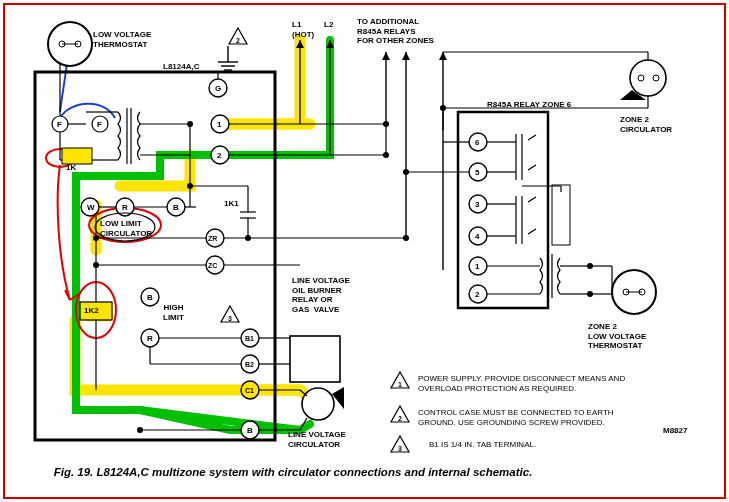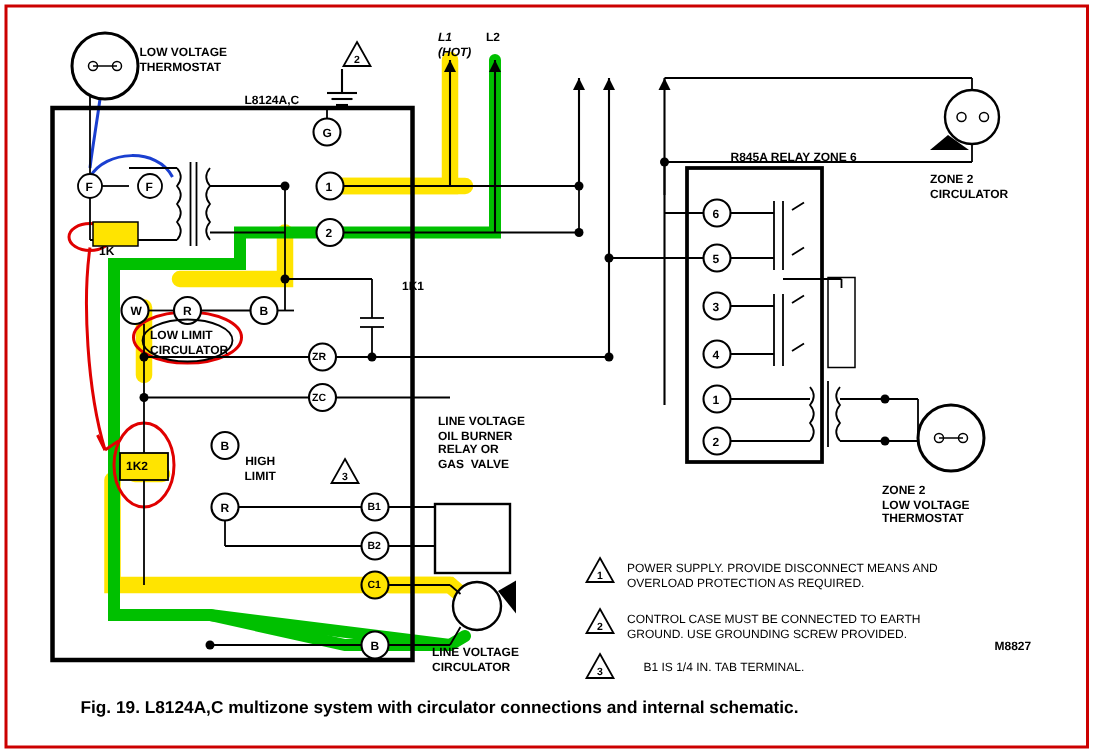--- a/index.html
+++ b/index.html
@@ -2,21 +2,21 @@
 <html><head>
 <meta charset="utf-8">
 <style>
   html,body{margin:0;padding:0;background:#ffffff;}
   body{font-family:"Liberation Sans", sans-serif;}
   #root{position:relative;width:729px;height:502px;background:#ffffff;overflow:hidden;}
   #frame{position:absolute;left:3px;top:3px;width:723px;height:496px;border:2px solid #cc0000;box-sizing:border-box;}
   svg#diagram{position:absolute;left:0;top:0;width:729px;height:502px;}
   .lbl{position:absolute;font-size:8px;color:#000;line-height:9.5px;white-space:pre;}
   .lbl.b{font-weight:bold;}
-  .caption{position:absolute;left:0;top:466px;width:586px;text-align:center;font-size:11.5px;font-weight:bold;color:#000;}
+  .caption{position:absolute;left:0;top:466px;width:586px;text-align:center;font-size:11.5px;font-weight:bold;color:#000;font-style:italic;}
   .note{position:absolute;font-size:8px;color:#000;line-height:10px;white-space:pre;}
 </style>
 </head>
 <body>
 
 <div id="root">
 
   <div id="frame"></div>
 
   <svg id="diagram" viewBox="0 0 729 502">
@@ -236,40 +236,43 @@
       <path d="M230 306 l9 16 l-18 0 z"></path>
       <path d="M400 372 l9 16 l-18 0 z"></path>
       <path d="M400 406 l9 16 l-18 0 z"></path>
       <path d="M400 436 l9 16 l-18 0 z"></path>
     </g>
   </svg>
 
   <div class="lbl b" style="left:93px;top:30px;">LOW VOLTAGE
 THERMOSTAT</div>
   <div class="lbl b" style="left:163px;top:62px;">L8124A,C</div>
-  <div class="lbl b" style="left:292px;top:20px;font-style:italic;">L1
+  <div class="lbl b" style="left:292px;top:20px;">L1
 (HOT)</div>
   <div class="lbl b" style="left:324px;top:20px;">L2</div>
+  <div class="lbl b" style="left:357px;top:17px;">TO ADDITIONAL
+R845A RELAYS
+FOR OTHER ZONES</div>
   <div class="lbl b" style="left:487px;top:100px;">R845A RELAY ZONE 6</div>
   <div class="lbl b" style="left:620px;top:115px;">ZONE 2
 CIRCULATOR</div>
   <div class="lbl b" style="left:588px;top:322px;">ZONE 2
 LOW VOLTAGE
 THERMOSTAT</div>
   <div class="lbl b" style="left:100px;top:219px;">LOW LIMIT
 CIRCULATOR</div>
   <div class="lbl b" style="left:163px;top:303px;text-align:center;">HIGH
 LIMIT</div>
   <div class="lbl b" style="left:292px;top:276px;">LINE VOLTAGE
 OIL BURNER
 RELAY OR
 GAS  VALVE</div>
   <div class="lbl b" style="left:288px;top:430px;">LINE VOLTAGE
 CIRCULATOR</div>
-  <div class="lbl b" style="left:224px;top:186px;margin-left:44px;">1K1</div>
+  <div class="lbl b" style="left:224px;top:199px;">1K1</div>
   <div class="lbl b" style="left:84px;top:306px;">1K2</div>
   <div class="lbl b" style="left:66px;top:163px;text-align:center;">1K</div>
 
   <div class="lbl b" style="left:217px;top:120px;">1</div>
   <div class="lbl b" style="left:217px;top:151px;">2</div>
   <div class="lbl b" style="left:208px;top:234px;font-size:7px;">ZR</div>
   <div class="lbl b" style="left:208px;top:261px;font-size:7px;">ZC</div>
   <div class="lbl b" style="left:245px;top:334px;font-size:7px;">B1</div>
   <div class="lbl b" style="left:245px;top:360px;font-size:7px;">B2</div>
   <div class="lbl b" style="left:245px;top:386px;font-size:7px;">C1</div>

